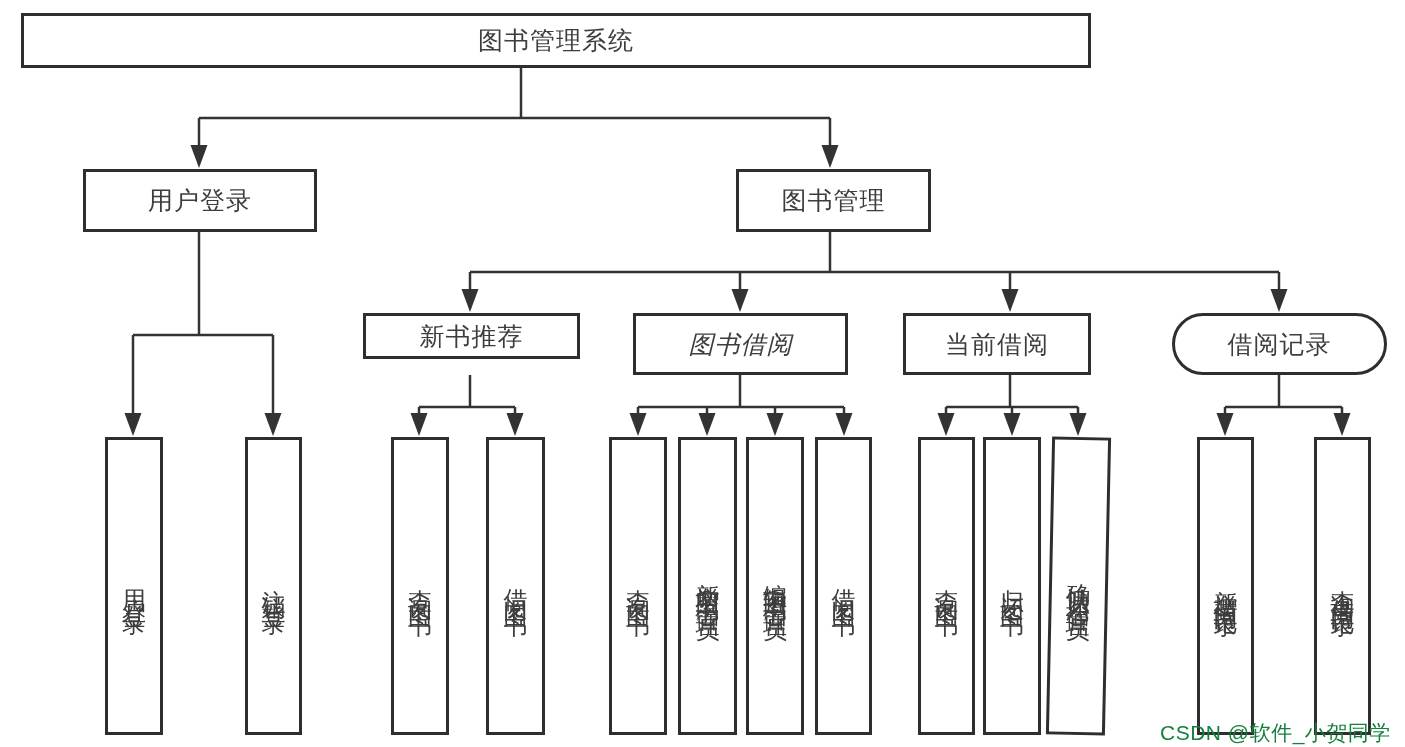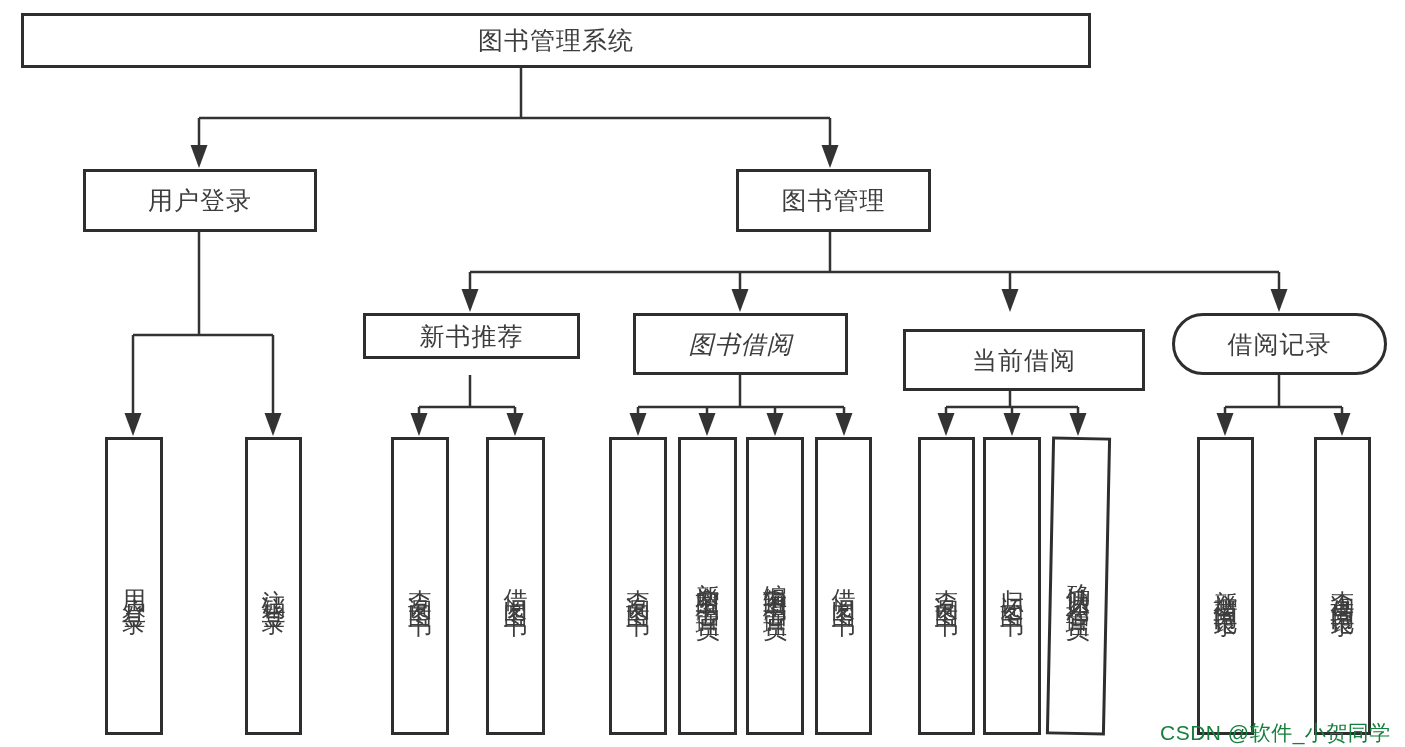--- a/index.html
+++ b/index.html
@@ -98,21 +98,21 @@
       <polygon points="1333.5,413 1350.5,413 1342,436" fill="#333333"></polygon>
     </svg>
 
   <div class="node h-node" style="left:21px;top:13px;width:1070px;height:55px;">图书管理系统</div>
 
   <div class="node h-node" style="left:83px;top:169px;width:234px;height:63px;">用户登录</div>
   <div class="node h-node" style="left:696px;top:169px;width:195px;height:63px;margin-left:40px;">图书管理</div>
 
   <div class="node h-node" style="left:363px;top:313px;width:217px;height:46px;">新书推荐</div>
   <div class="node h-node" style="left:633px;top:313px;width:215px;height:62px;font-style:italic;">图书借阅</div>
-  <div class="node h-node" style="left:903px;top:329px;width:242px;height:62px;">当前借阅</div>
+  <div class="node h-node" style="left:903px;top:313px;width:188px;height:62px;">当前借阅</div>
   <div class="node h-node" style="left:1172px;top:313px;width:215px;height:62px;border-radius:31px;">借阅记录</div>
 
   <div class="node v-node" style="left:105px;top:437px;width:58px;height:298px;">
     <span class="vtext">用户登录</span>
   </div>
   <div class="node v-node" style="left:245px;top:437px;width:57px;height:298px;">
     <span class="vtext">注销登录</span>
   </div>
 
   <div class="node v-node" style="left:391px;top:437px;width:58px;height:298px;">

